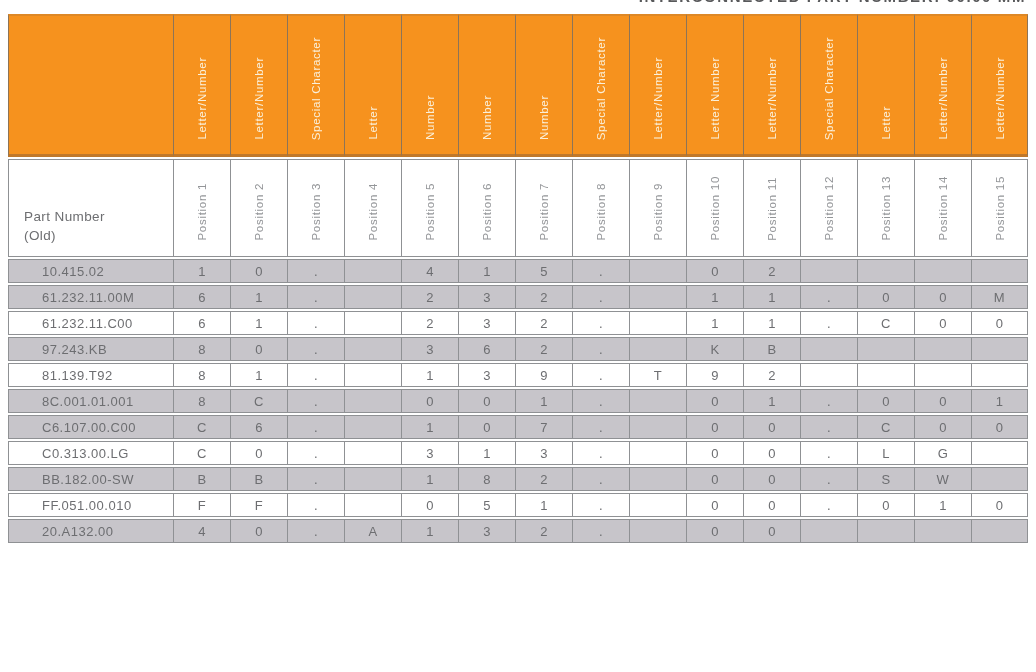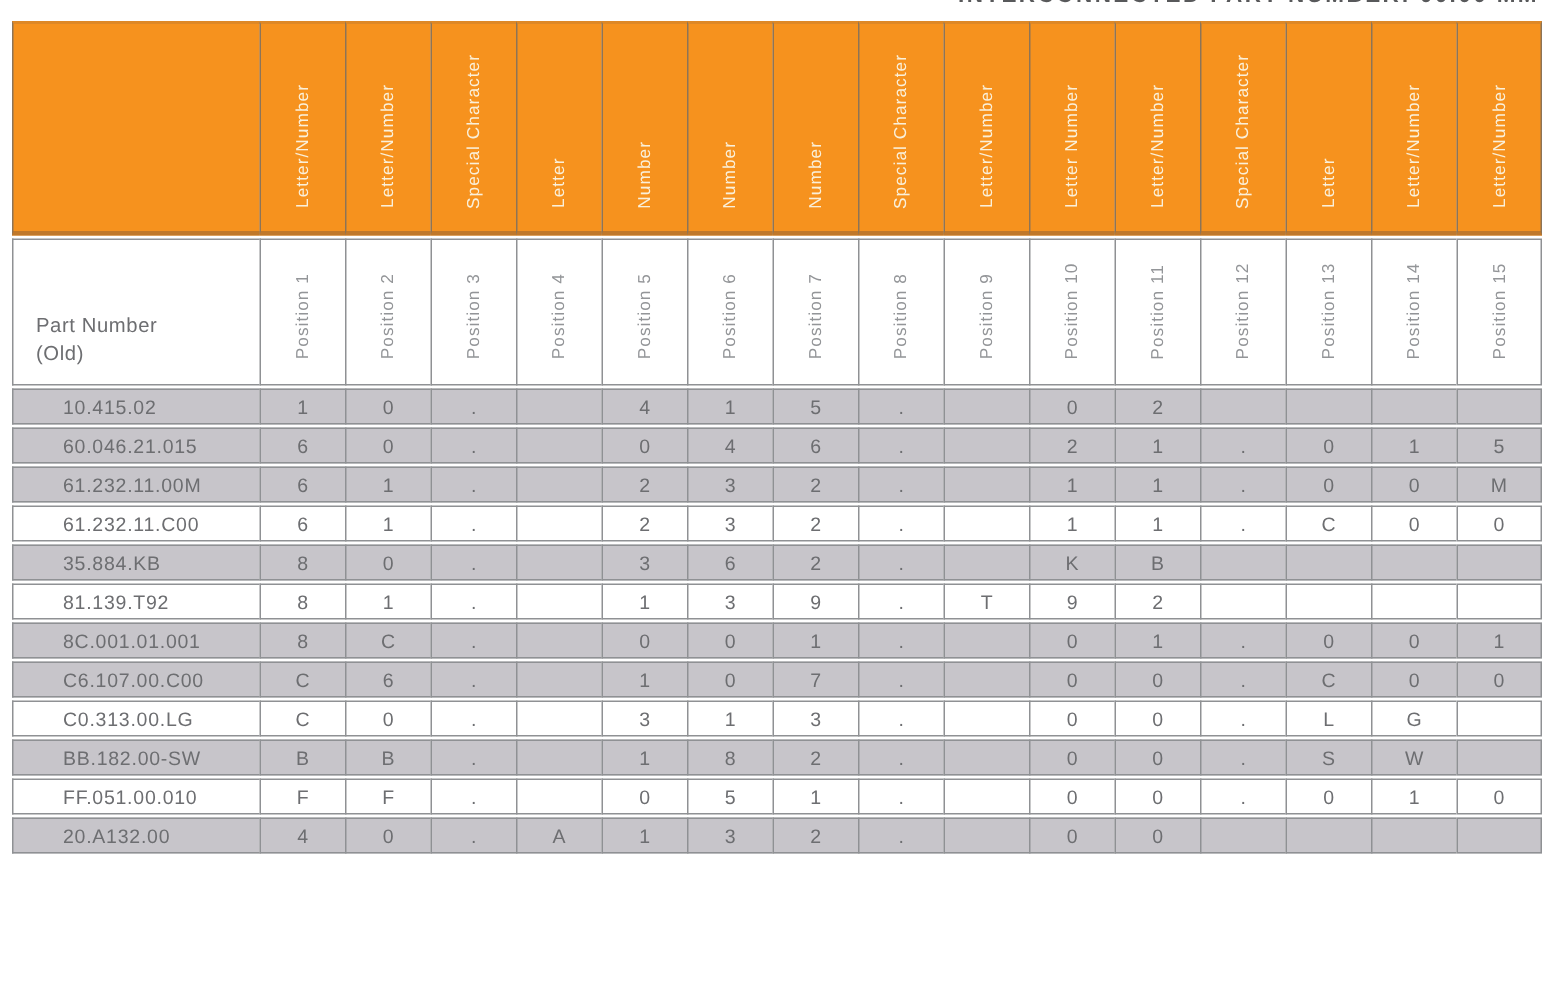--- a/index.html
+++ b/index.html
@@ -191,38 +191,20 @@
         <td class="td-val">.</td>
         <td class="td-val"></td>
         <td class="td-val">0</td>
         <td class="td-val">2</td>
         <td class="td-val"></td>
         <td class="td-val"></td>
         <td class="td-val"></td>
         <td class="td-val"></td>
       </tr>
       <tr class="row-gray">
-        <td class="td-pn">60.046.21.015</td>
-        <td class="td-val">6</td>
-        <td class="td-val">0</td>
-        <td class="td-val">.</td>
-        <td class="td-val"></td>
-        <td class="td-val">0</td>
-        <td class="td-val">4</td>
-        <td class="td-val">6</td>
-        <td class="td-val">.</td>
-        <td class="td-val"></td>
-        <td class="td-val">2</td>
-        <td class="td-val">1</td>
-        <td class="td-val">.</td>
-        <td class="td-val">0</td>
-        <td class="td-val">1</td>
-        <td class="td-val">5</td>
-      </tr>
-      <tr class="row-gray">
         <td class="td-pn">61.232.11.00M</td>
         <td class="td-val">6</td>
         <td class="td-val">1</td>
         <td class="td-val">.</td>
         <td class="td-val"></td>
         <td class="td-val">2</td>
         <td class="td-val">3</td>
         <td class="td-val">2</td>
         <td class="td-val">.</td>
         <td class="td-val"></td>
@@ -245,21 +227,21 @@
         <td class="td-val">.</td>
         <td class="td-val"></td>
         <td class="td-val">1</td>
         <td class="td-val">1</td>
         <td class="td-val">.</td>
         <td class="td-val">C</td>
         <td class="td-val">0</td>
         <td class="td-val">0</td>
       </tr>
       <tr class="row-gray">
-        <td class="td-pn">35.884.KB</td>
+        <td class="td-pn">97.243.KB</td>
         <td class="td-val">8</td>
         <td class="td-val">0</td>
         <td class="td-val">.</td>
         <td class="td-val"></td>
         <td class="td-val">3</td>
         <td class="td-val">6</td>
         <td class="td-val">2</td>
         <td class="td-val">.</td>
         <td class="td-val"></td>
         <td class="td-val">K</td>

